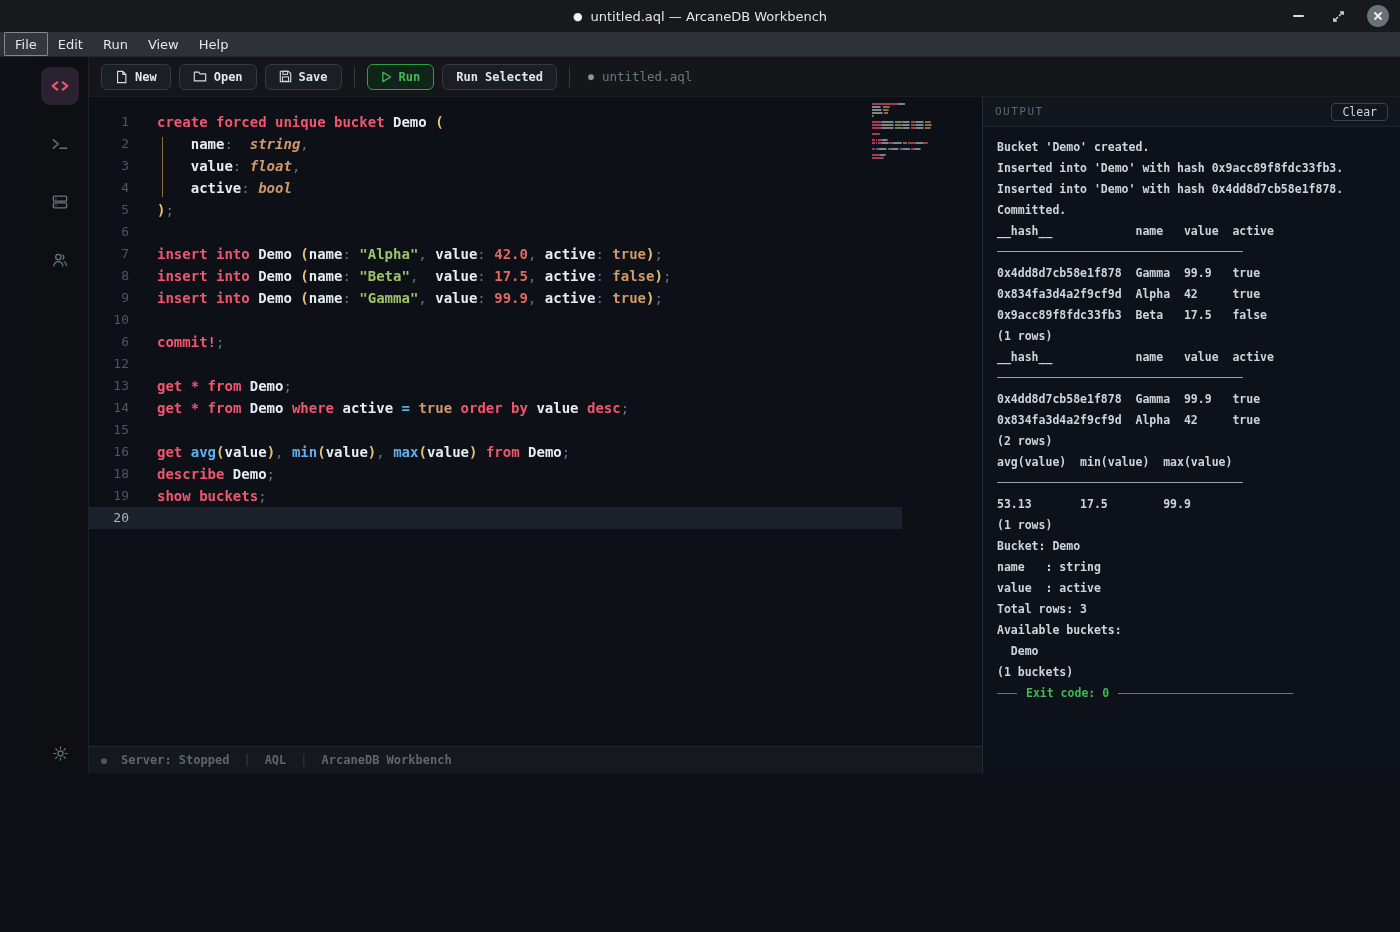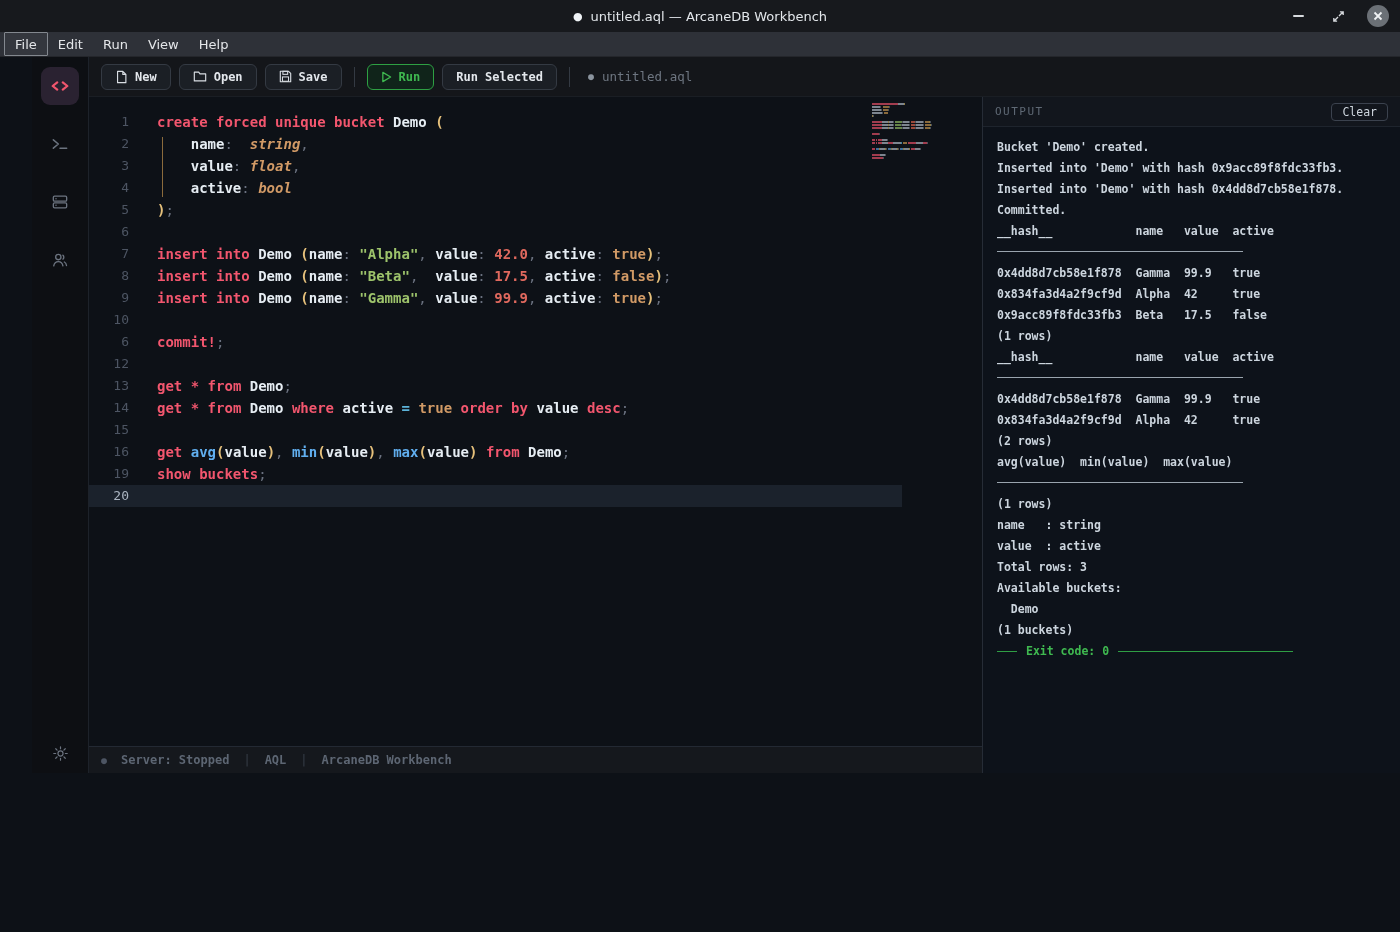--- a/index.html
+++ b/index.html
@@ -238,20 +238,21 @@
               <div class="line"><span class="gutter">7</span><span class="code"><span class="tk-kw">insert into</span><span class="tk-id"> Demo </span><span class="tk-paren">(</span><span class="tk-id">name</span><span class="tk-punc">:</span><span class="tk-sp"> </span><span class="tk-str">"Alpha"</span><span class="tk-punc">,</span><span class="tk-id"> value</span><span class="tk-punc">:</span><span class="tk-sp"> </span><span class="tk-num">42.0</span><span class="tk-punc">,</span><span class="tk-id"> active</span><span class="tk-punc">:</span><span class="tk-sp"> </span><span class="tk-const">true</span><span class="tk-paren">)</span><span class="tk-punc">;</span></span></div>
               <div class="line"><span class="gutter">8</span><span class="code"><span class="tk-kw">insert into</span><span class="tk-id"> Demo </span><span class="tk-paren">(</span><span class="tk-id">name</span><span class="tk-punc">:</span><span class="tk-sp"> </span><span class="tk-str">"Beta"</span><span class="tk-punc">,</span><span class="tk-id">  value</span><span class="tk-punc">:</span><span class="tk-sp"> </span><span class="tk-num">17.5</span><span class="tk-punc">,</span><span class="tk-id"> active</span><span class="tk-punc">:</span><span class="tk-sp"> </span><span class="tk-const">false</span><span class="tk-paren">)</span><span class="tk-punc">;</span></span></div>
               <div class="line"><span class="gutter">9</span><span class="code"><span class="tk-kw">insert into</span><span class="tk-id"> Demo </span><span class="tk-paren">(</span><span class="tk-id">name</span><span class="tk-punc">:</span><span class="tk-sp"> </span><span class="tk-str">"Gamma"</span><span class="tk-punc">,</span><span class="tk-id"> value</span><span class="tk-punc">:</span><span class="tk-sp"> </span><span class="tk-num">99.9</span><span class="tk-punc">,</span><span class="tk-id"> active</span><span class="tk-punc">:</span><span class="tk-sp"> </span><span class="tk-const">true</span><span class="tk-paren">)</span><span class="tk-punc">;</span></span></div>
               <div class="line"><span class="gutter">10</span><span class="code"></span></div>
               <div class="line"><span class="gutter">6</span><span class="code"><span class="tk-kw">commit!</span><span class="tk-punc">;</span></span></div>
               <div class="line"><span class="gutter">12</span><span class="code"></span></div>
               <div class="line"><span class="gutter">13</span><span class="code"><span class="tk-kw">get</span><span class="tk-sp"> </span><span class="tk-kw">*</span><span class="tk-sp"> </span><span class="tk-kw">from</span><span class="tk-id"> Demo</span><span class="tk-punc">;</span></span></div>
               <div class="line"><span class="gutter">14</span><span class="code"><span class="tk-kw">get</span><span class="tk-sp"> </span><span class="tk-kw">*</span><span class="tk-sp"> </span><span class="tk-kw">from</span><span class="tk-id"> Demo </span><span class="tk-kw">where</span><span class="tk-id"> active </span><span class="tk-op">=</span><span class="tk-sp"> </span><span class="tk-const">true</span><span class="tk-sp"> </span><span class="tk-kw">order by</span><span class="tk-id"> value </span><span class="tk-kw">desc</span><span class="tk-punc">;</span></span></div>
               <div class="line"><span class="gutter">15</span><span class="code"></span></div>
               <div class="line"><span class="gutter">16</span><span class="code"><span class="tk-kw">get</span><span class="tk-sp"> </span><span class="tk-fn">avg</span><span class="tk-paren">(</span><span class="tk-id">value</span><span class="tk-paren">)</span><span class="tk-punc">,</span><span class="tk-sp"> </span><span class="tk-fn">min</span><span class="tk-paren">(</span><span class="tk-id">value</span><span class="tk-paren">)</span><span class="tk-punc">,</span><span class="tk-sp"> </span><span class="tk-fn">max</span><span class="tk-paren">(</span><span class="tk-id">value</span><span class="tk-paren">)</span><span class="tk-sp"> </span><span class="tk-kw">from</span><span class="tk-id"> Demo</span><span class="tk-punc">;</span></span></div>
+              <div class="line"><span class="gutter">18</span><span class="code"><span class="tk-kw">describe</span><span class="tk-id"> Demo</span><span class="tk-punc">;</span></span></div>
               <div class="line"><span class="gutter">19</span><span class="code"><span class="tk-kw">show buckets</span><span class="tk-punc">;</span></span></div>
               <div class="line active"><span class="gutter">20</span><span class="code"></span></div>
             </div>
           <div class="indent-guide"></div>
           <div class="minimap" id="minimap">
               <div class="mm-line"><span style="width: 26px; background: rgb(162, 60, 78);"></span><span style="width: 6px; background: rgb(125, 133, 143);"></span><span style="width: 1px; background: rgb(143, 124, 68);"></span></div>
               <div class="mm-line"><span style="width: 8px; background: rgb(125, 133, 143);"></span><span style="width: 1px; background: rgb(74, 80, 89);"></span><span style="width: 2px; background: transparent;"></span><span style="width: 6px; background: rgb(138, 106, 60);"></span><span style="width: 1px; background: rgb(74, 80, 89);"></span></div>
               <div class="mm-line"><span style="width: 9px; background: rgb(125, 133, 143);"></span><span style="width: 1px; background: rgb(74, 80, 89);"></span><span style="width: 1px; background: transparent;"></span><span style="width: 5px; background: rgb(138, 106, 60);"></span><span style="width: 1px; background: rgb(74, 80, 89);"></span></div>
               <div class="mm-line"><span style="width: 10px; background: rgb(125, 133, 143);"></span><span style="width: 1px; background: rgb(74, 80, 89);"></span><span style="width: 1px; background: transparent;"></span><span style="width: 4px; background: rgb(138, 106, 60);"></span></div>
               <div class="mm-line"><span style="width: 1px; background: rgb(143, 124, 68);"></span><span style="width: 1px; background: rgb(74, 80, 89);"></span></div>
@@ -298,21 +299,23 @@
             <div class="oln">0x834fa3d4a2f9cf9d  Alpha  42     true</div>
             <div class="oln">0x9acc89f8fdc33fb3  Beta   17.5   false</div>
             <div class="oln">(1 rows)</div>
             <div class="oln">__hash__            name   value  active</div>
             <div class="oln o-rule"></div>
             <div class="oln">0x4dd8d7cb58e1f878  Gamma  99.9   true</div>
             <div class="oln">0x834fa3d4a2f9cf9d  Alpha  42     true</div>
             <div class="oln">(2 rows)</div>
             <div class="oln">avg(value)  min(value)  max(value)</div>
             <div class="oln o-rule"></div>
+            <div class="oln">53.13       17.5        99.9</div>
             <div class="oln">(1 rows)</div>
+            <div class="oln">Bucket: Demo</div>
             <div class="oln">name   : string</div>
             <div class="oln">value  : active</div>
             <div class="oln">Total rows: 3</div>
             <div class="oln">Available buckets:</div>
             <div class="oln">  Demo</div>
             <div class="oln">(1 buckets)</div>
             <div class="oln o-banner green"><span class="b-dash"></span><span>Exit code: 0</span><span class="b-tail" style="width: 175px;"></span></div>
           </div>
       </div>
 

